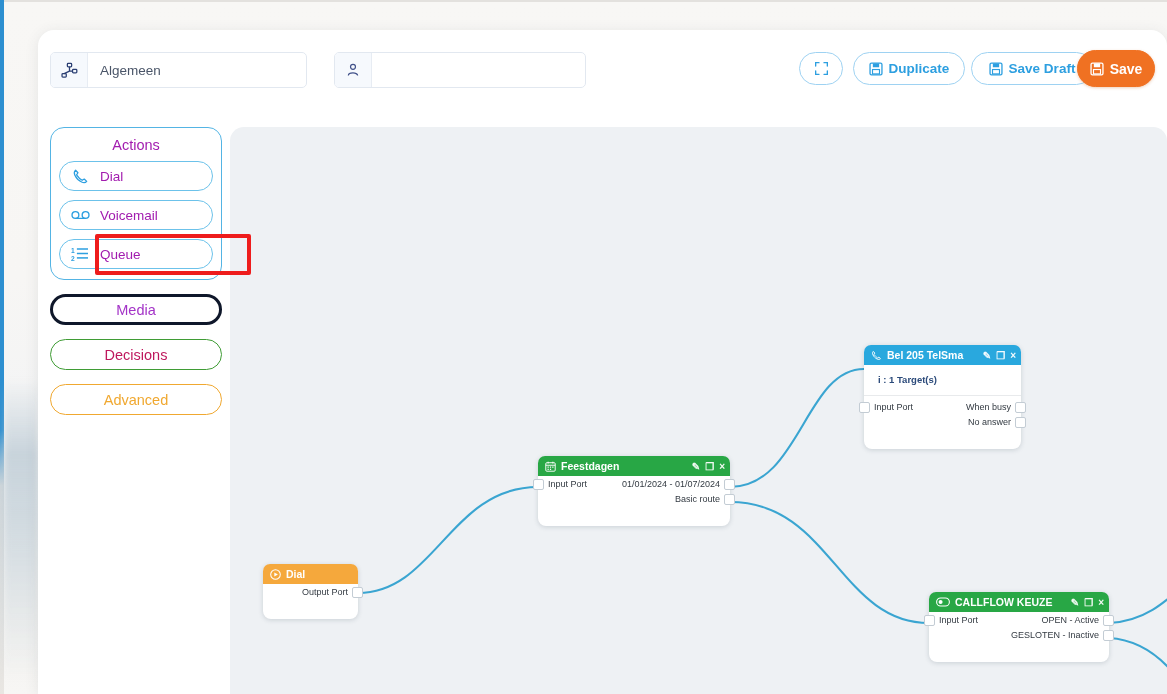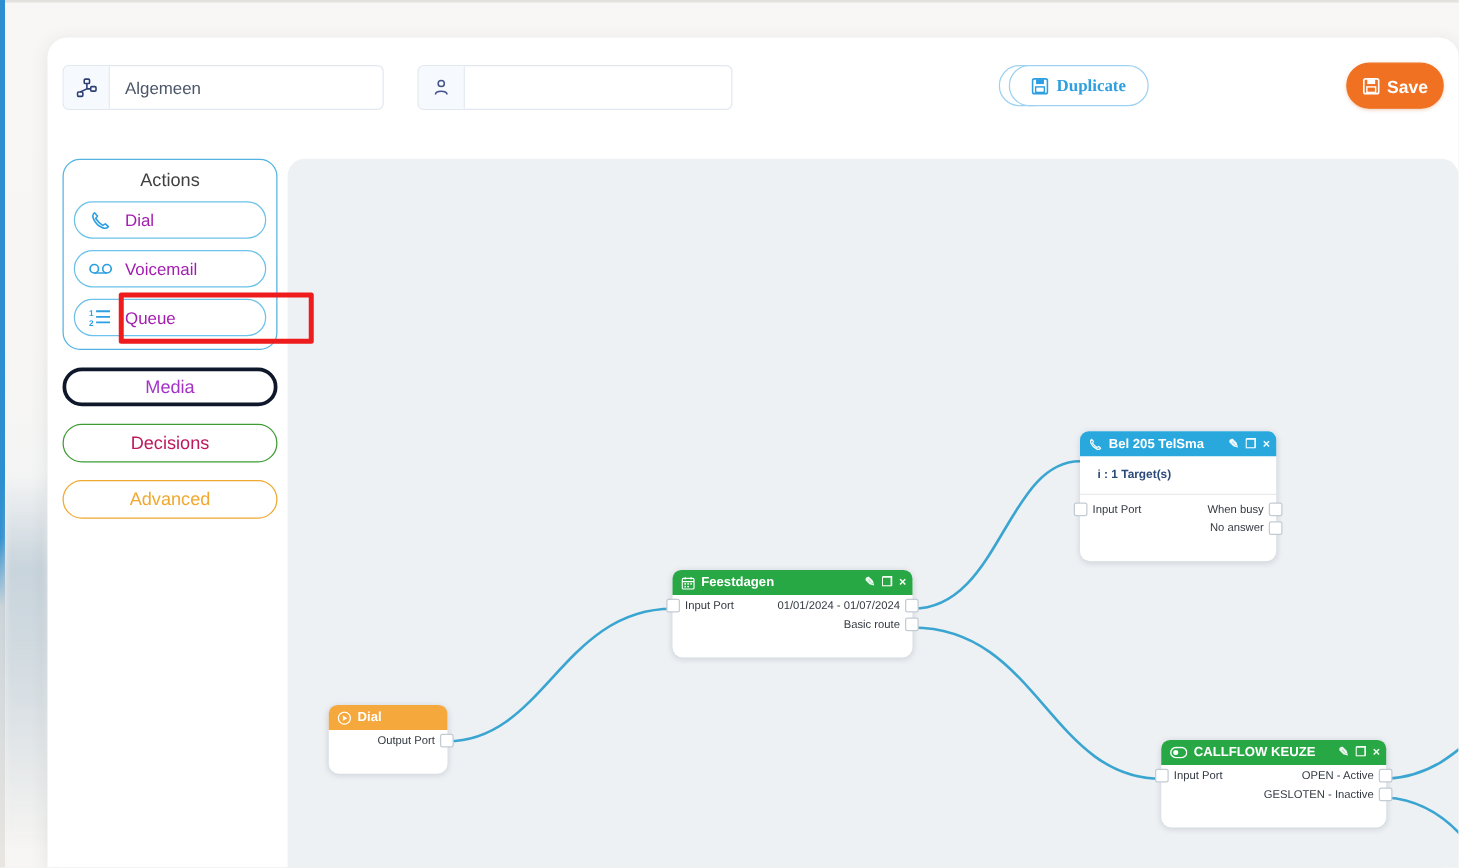--- a/index.html
+++ b/index.html
@@ -107,21 +107,21 @@
     border-radius: 17px;
     background: #fff;
     color: #2d9fe0;
     font-size: 13.5px;
     font-weight: 600;
     box-sizing: border-box;
     cursor: pointer;
     white-space: nowrap;
   }
   #btn-expand   { left: 761px; width: 44px; }
-  #btn-duplicate{ left: 769px; width: 112px; font-family: Liberation Serif, serif; }
+  #btn-duplicate{ left: 815px; width: 112px; }
   #btn-savedraft{ left: 933px; width: 122px; }
   #btn-save {
     left: 1039px;
     width: 78px;
     height: 37px;
     top: 20px;
     background: #f07122;
     border-color: #f07122;
     color: #fff;
     border-radius: 19px;
@@ -138,21 +138,21 @@
     width: 172px;
   }
   .grp-actions {
     border: 1px solid #53b4e4;
     border-radius: 14px;
     padding: 7px 8px 10px 8px;
     box-sizing: border-box;
   }
   .grp-title {
     text-align: center;
-    color: #404040;
+    color: #a21caf;
     font-size: 14.5px;
     padding: 2px 0 8px 0;
   }
   .pal-item {
     height: 30px;
     border: 1px solid #6cc2ea;
     border-radius: 15px;
     display: flex;
     align-items: center;
     margin-bottom: 9px;
@@ -340,20 +340,30 @@
       <span>
         <svg width="14" height="14" viewBox="0 0 16 16">
           <rect x="1.2" y="1.2" width="13.6" height="13.6" rx="1.6" fill="none" stroke="#2d9fe0" stroke-width="1.5"></rect>
           <rect x="4.4" y="1.6" width="7.2" height="4.4" fill="#2d9fe0"></rect>
           <rect x="4" y="8.6" width="8" height="5" fill="none" stroke="#2d9fe0" stroke-width="1.3"></rect>
         </svg>
       </span>
       <span>Duplicate</span>
     </div>
 
+    <div class="tbtn" id="btn-savedraft">
+      <span>
+        <svg width="14" height="14" viewBox="0 0 16 16">
+          <rect x="1.2" y="1.2" width="13.6" height="13.6" rx="1.6" fill="none" stroke="#2d9fe0" stroke-width="1.5"></rect>
+          <rect x="4.4" y="1.6" width="7.2" height="4.4" fill="#2d9fe0"></rect>
+          <rect x="4" y="8.6" width="8" height="5" fill="none" stroke="#2d9fe0" stroke-width="1.3"></rect>
+        </svg>
+      </span>
+      <span>Save Draft</span>
+    </div>
 
     <div class="tbtn" id="btn-save">
       <span>
         <svg width="14" height="14" viewBox="0 0 16 16">
           <rect x="1.2" y="1.2" width="13.6" height="13.6" rx="1.6" fill="none" stroke="#ffffff" stroke-width="1.5"></rect>
           <rect x="4.4" y="1.6" width="7.2" height="4.4" fill="#ffffff"></rect>
           <rect x="4" y="8.6" width="8" height="5" fill="none" stroke="#ffffff" stroke-width="1.3"></rect>
         </svg>
       </span>
       <span>Save</span>

